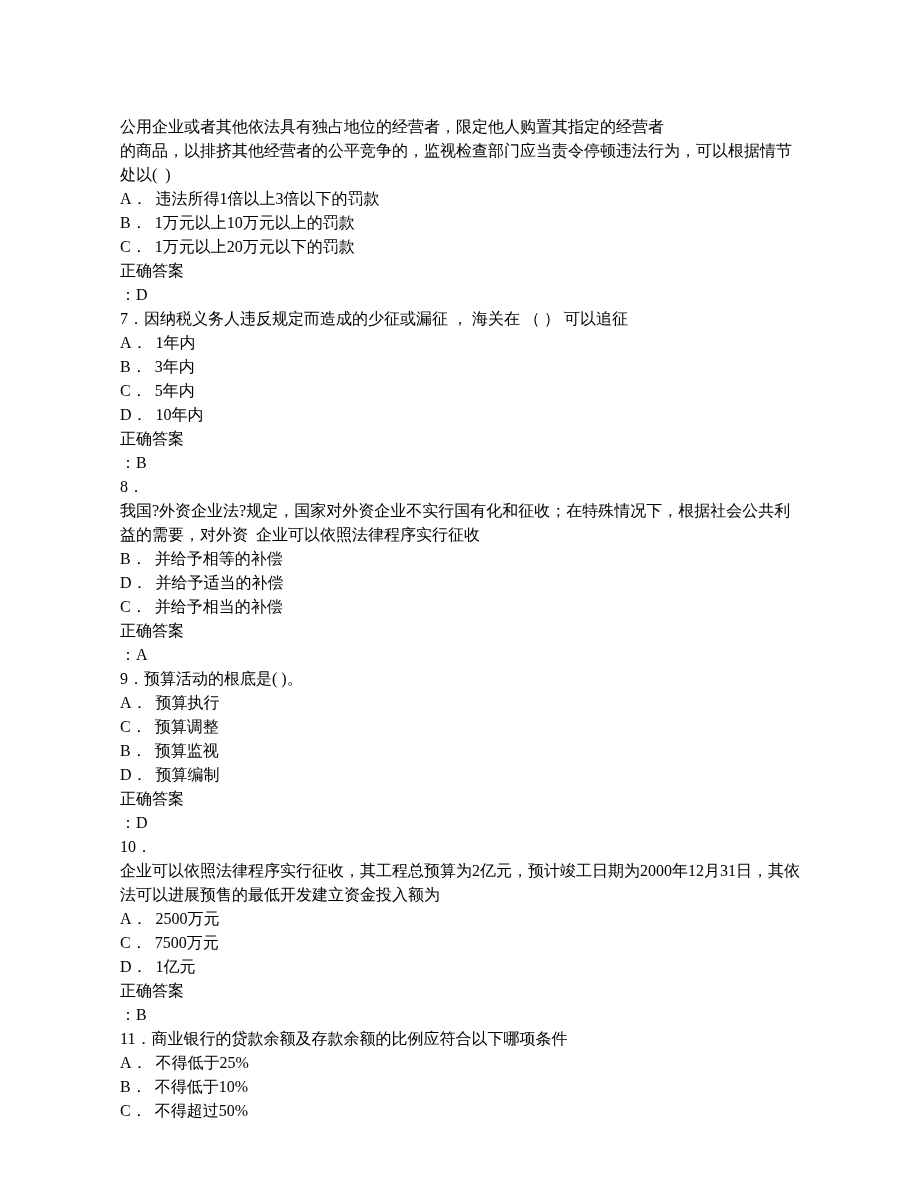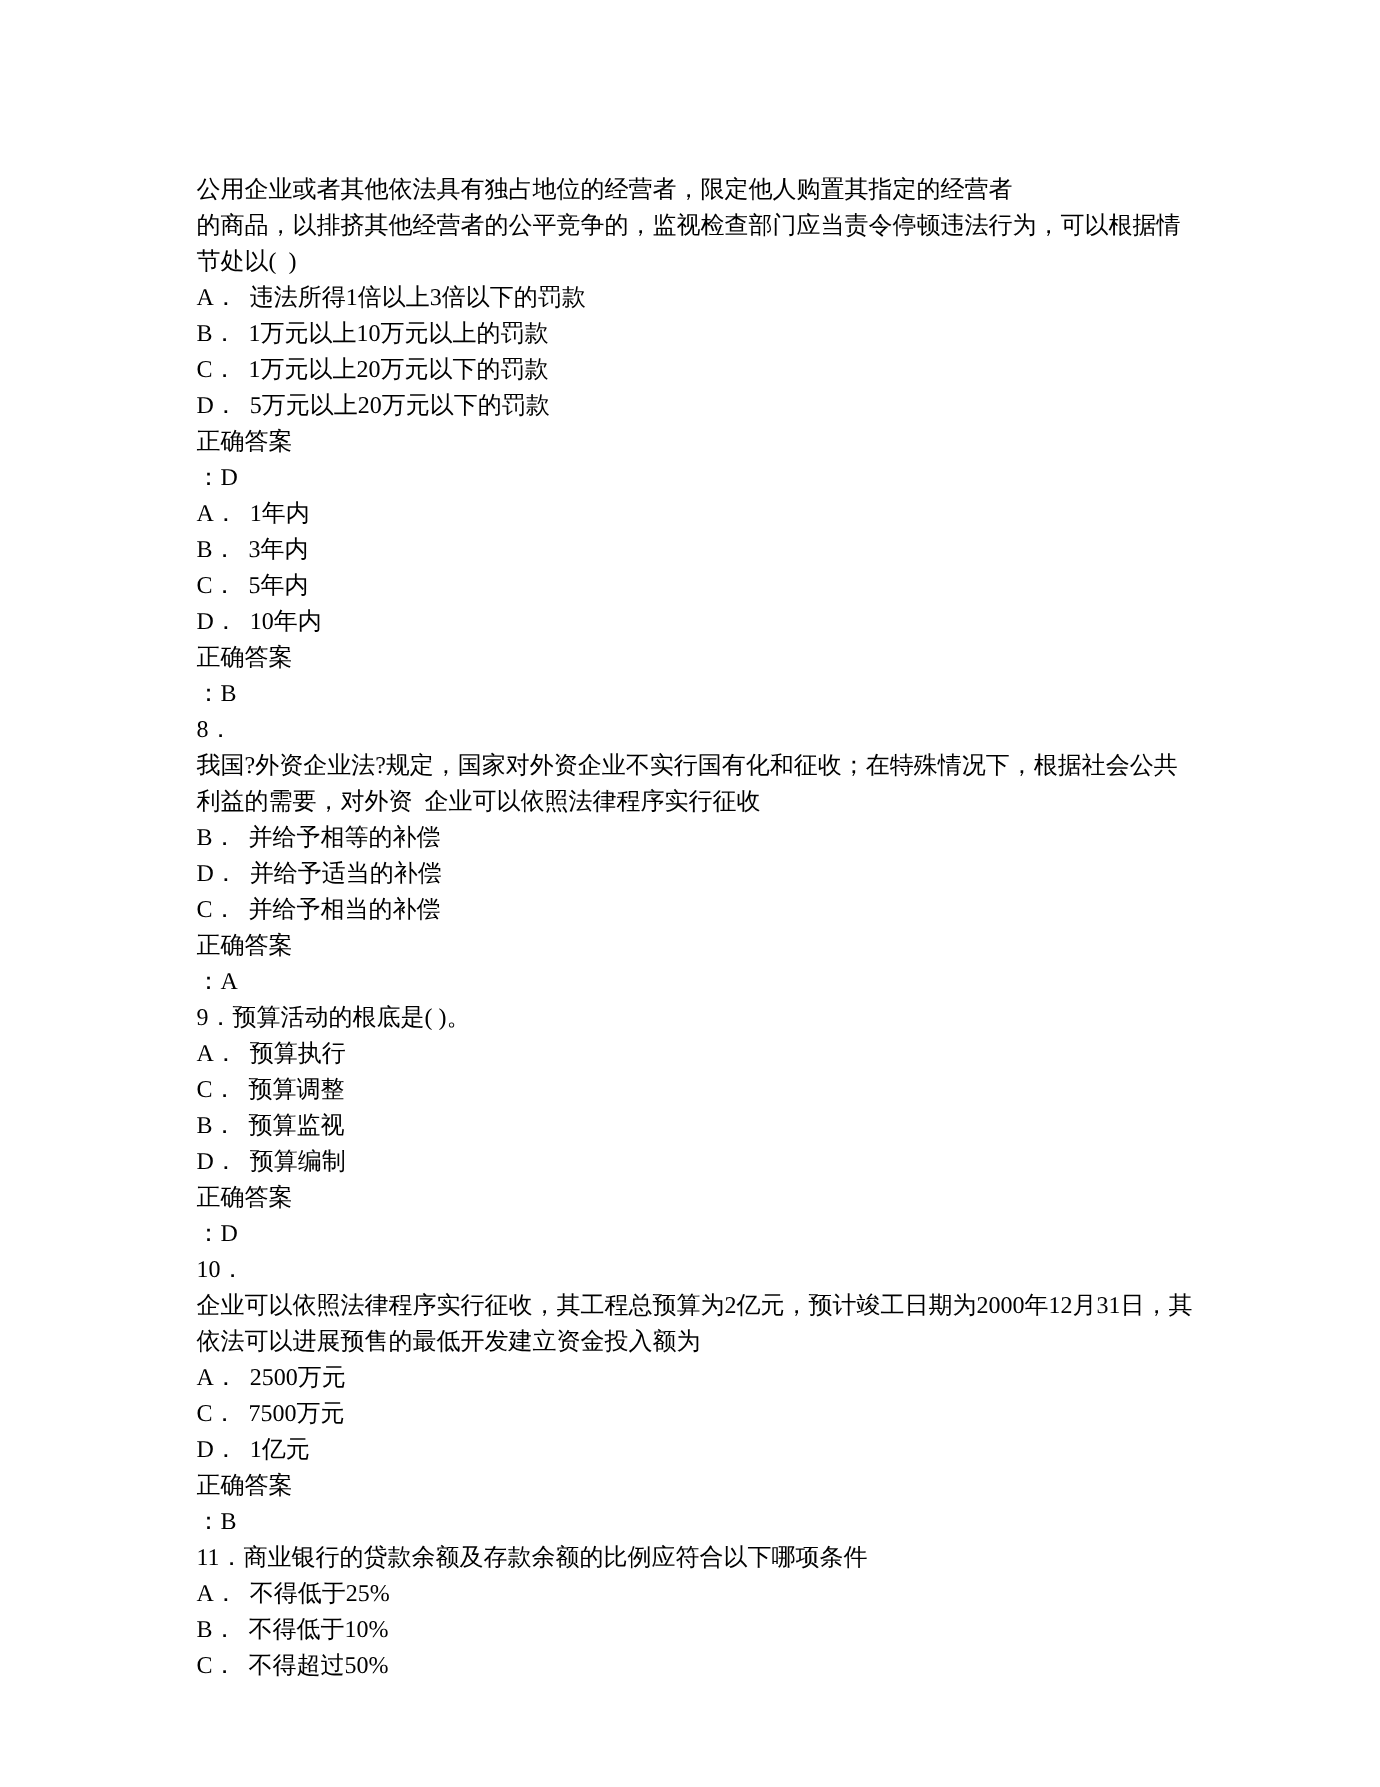--- a/index.html
+++ b/index.html
@@ -11,37 +11,36 @@
     margin: 0;
     padding: 0;
     width: 920px;
   }
   .page {
     padding: 115px 120px 60px 120px;
   }
   .line {
     white-space: pre-wrap;
     word-break: break-all;
-    margin-left: 11px;
   }
 </style>
 </head>
 <body>
 
 <div class="page">
 
   <div class="line">公用企业或者其他依法具有独占地位的经营者，限定他人购置其指定的经营者</div>
   <div class="line">的商品，以排挤其他经营者的公平竞争的，监视检查部门应当责令停顿违法行为，可以根据情节处以(  )</div>
   <div class="line">A．  违法所得1倍以上3倍以下的罚款</div>
   <div class="line">B．  1万元以上10万元以上的罚款</div>
   <div class="line">C．  1万元以上20万元以下的罚款</div>
-  <div class="line">D．  5万元以上20万元以下的罚款</div>
   <div class="line">正确答案</div>
   <div class="line">：D</div>
 
+  <div class="line">7．因纳税义务人违反规定而造成的少征或漏征 ， 海关在 （ ） 可以追征</div>
   <div class="line">A．  1年内</div>
   <div class="line">B．  3年内</div>
   <div class="line">C．  5年内</div>
   <div class="line">D．  10年内</div>
   <div class="line">正确答案</div>
   <div class="line">：B</div>
 
   <div class="line">8．</div>
   <div class="line">我国?外资企业法?规定，国家对外资企业不实行国有化和征收；在特殊情况下，根据社会公共利益的需要，对外资  企业可以依照法律程序实行征收</div>
   <div class="line">B．  并给予相等的补偿</div>

